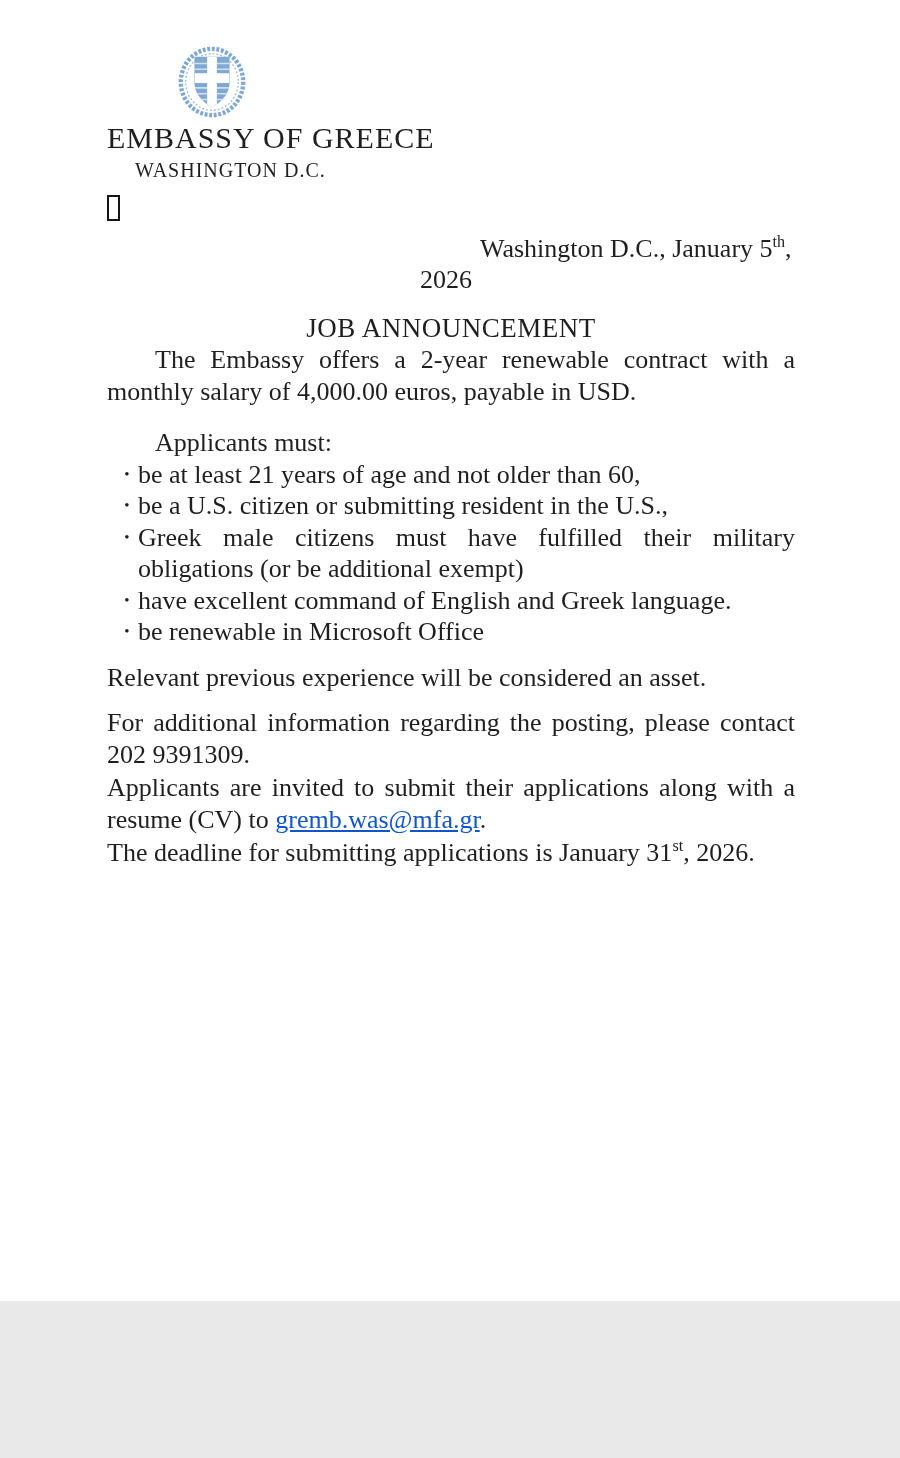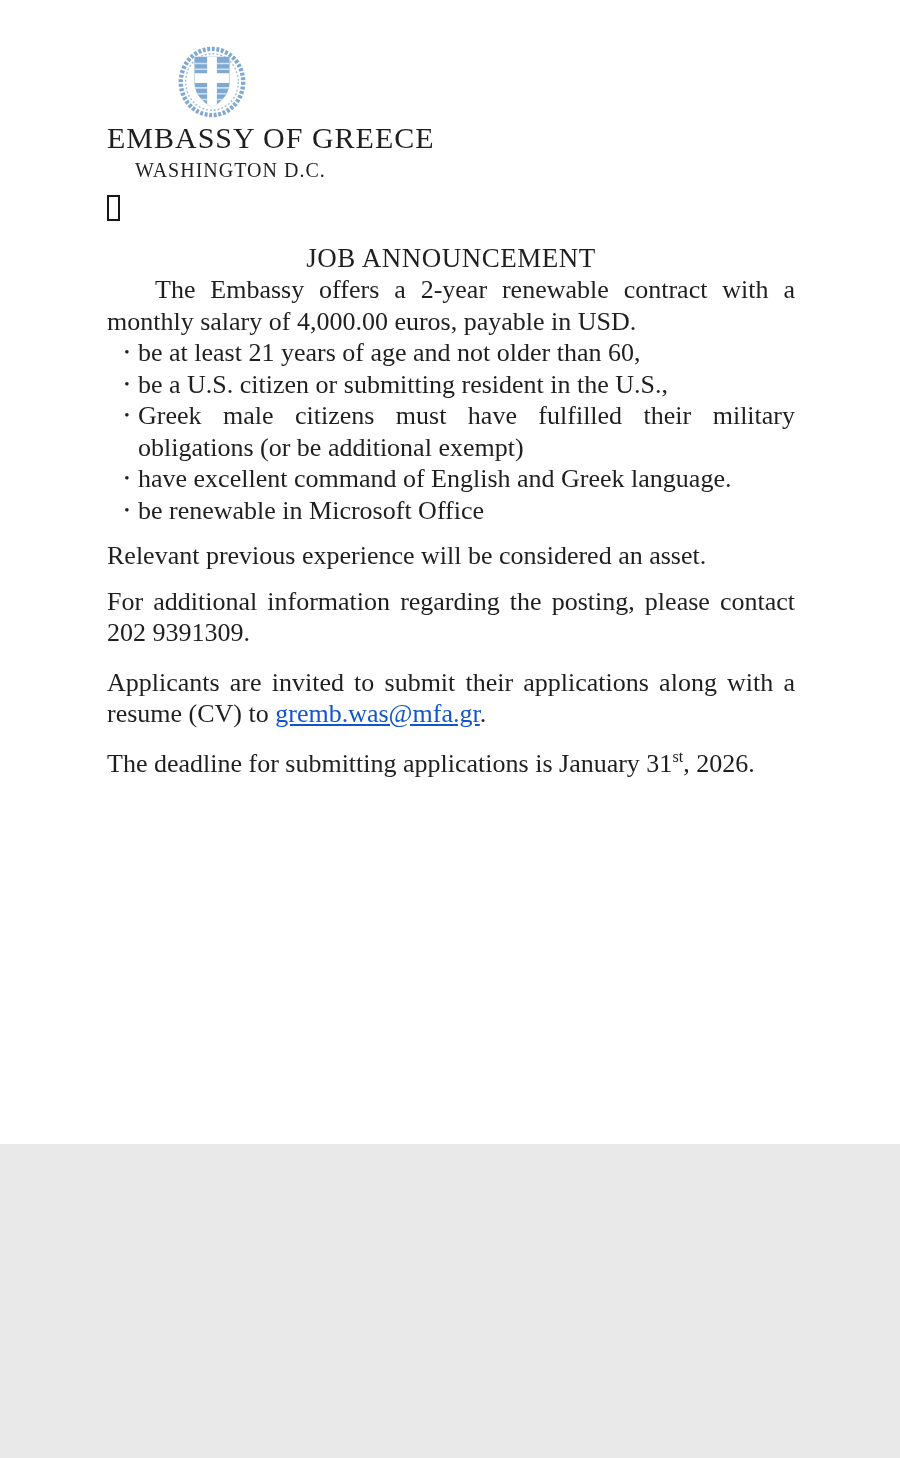--- a/index.html
+++ b/index.html
@@ -5,21 +5,21 @@
   :root{
     --text-color:#1f1f1f;
     --link-color:#1155cc;
     --emblem-color:#7fa8d2;
     --page-bg:#ffffff;
   }
   *{margin:0;padding:0;box-sizing:border-box;}
   html,body{background:#e9e9e9;}
   .page{
     position:relative;
-    width:900px;height:1144px;
+    width:900px;height:1301px;
     background:var(--page-bg);
     color:var(--text-color);
     font-family:"Liberation Serif","DejaVu Serif",serif;
     overflow:hidden;
     margin:0 auto;
   }
   .content{
     padding:43px 105px 0 107px; 
   }
   
@@ -49,21 +49,21 @@
     font-weight:400;letter-spacing:0.5px;
   }
   
   .para{
     font-size:26px;line-height:31.5px;
     text-align:justify;
   }
   .indent{text-indent:48px;}
   .mt-lg{margin-top:24px;}
   .mt-md{}
-  .mt-sm{margin-top:18px;}
+  .mt-sm{margin-top:2px;}
   .mt-p{margin-top:14px;}
   .list-intro{font-size:26px;line-height:31.5px;margin-top:20px;text-indent:48px;}
   ul.req-list{list-style:none;padding-left:15px;}
   ul.req-list li{
     display:flex;align-items:flex-start;
     font-size:26px;line-height:31.5px;
   }
   .bullet-marker{
     flex:0 0 auto;
     font-size:15px;line-height:31.5px;
@@ -109,28 +109,33 @@
           <rect x="21" y="31" width="36" height="10" fill="#ffffff"></rect>
         </g>
       </svg>
     </div>
 
     <div class="org-name">EMBASSY OF GREECE</div>
     <div class="org-location">WASHINGTON D.C.</div>
     <span class="tofu"></span>
 
     
+    <div class="dateline">
+      <div class="date-line1"><span>Washington D.C., January 5</span><sup>th</sup><span>,</span></div>
+      <div class="date-line2">2026</div>
+    </div>
 
     
     <div class="doc-title">JOB ANNOUNCEMENT</div>
 
     
 
     <p class="para indent mt-md">The Embassy offers a 2-year renewable contract with a monthly salary of 4,000.00 euros, payable in USD.</p>
 
+    <div class="list-intro">Applicants must:</div>
 
     <ul class="req-list">
       <li>
         <span class="bullet-marker">•</span>
         <span class="li-text">be at least 21 years of age and not older than 60,</span>
       </li>
       <li>
         <span class="bullet-marker">•</span>
         <span class="li-text">be a U.S. citizen or submitting resident in the U.S.,</span>
       </li>

